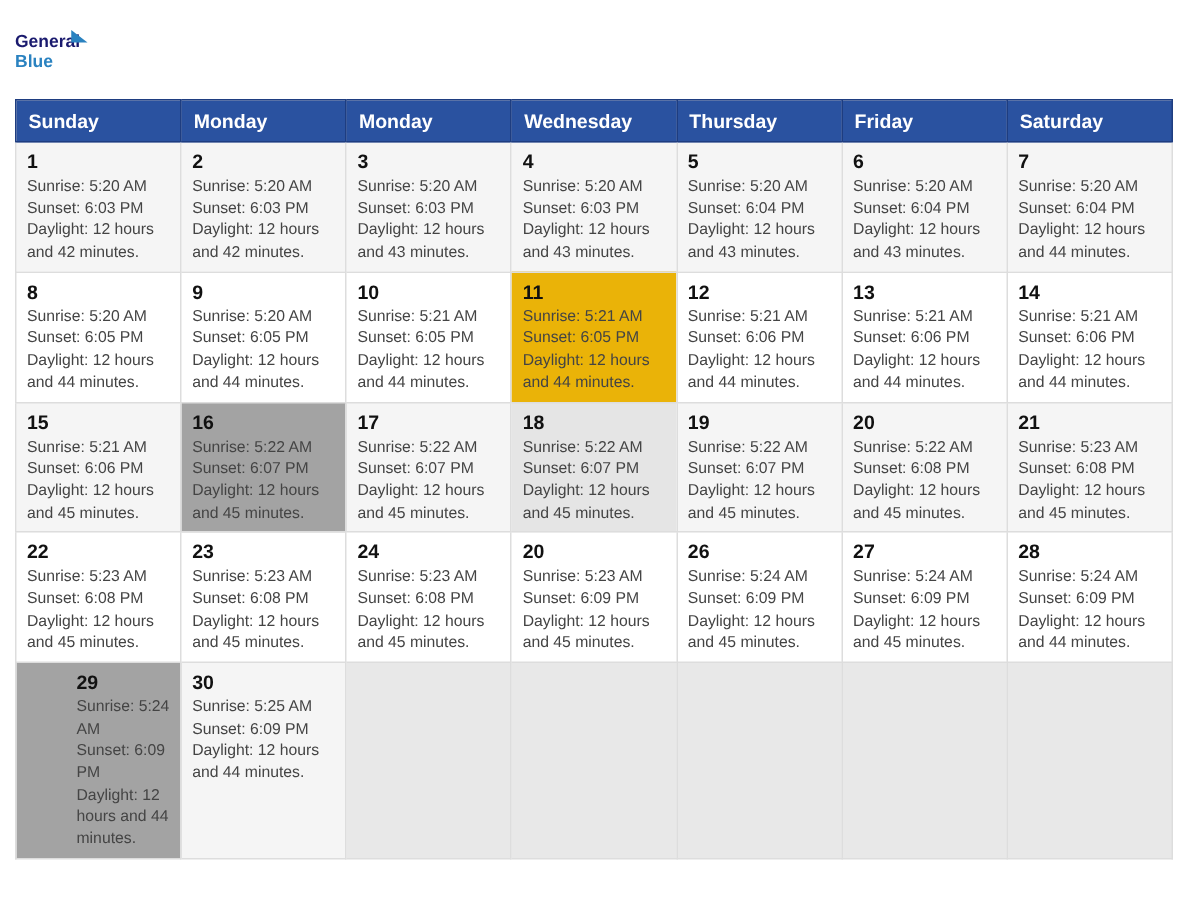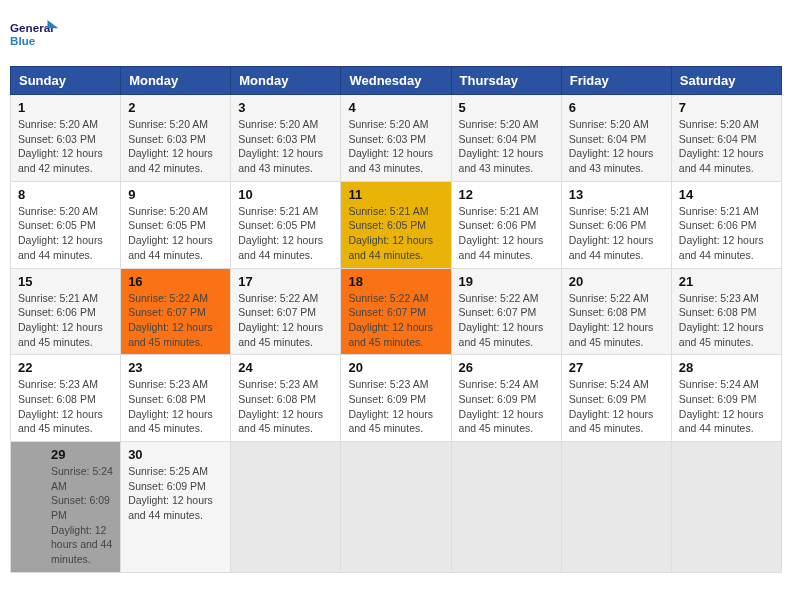--- a/index.html
+++ b/index.html
@@ -162,29 +162,29 @@
         <td style="background: rgb(255, 255, 255);">
           <span class="day-num">14</span>
           <div class="day-detail">Sunrise: 5:21 AM<br>Sunset: 6:06 PM<br>Daylight: 12 hours and 44 minutes.</div>
         </td>
       </tr>
       <tr>
         <td style="background: rgb(245, 245, 245);">
           <span class="day-num">15</span>
           <div class="day-detail">Sunrise: 5:21 AM<br>Sunset: 6:06 PM<br>Daylight: 12 hours and 45 minutes.</div>
         </td>
-        <td style="background: #f97316;">
+        <td style="background: #a3a3a3;">
           <span class="day-num">16</span>
           <div class="day-detail">Sunrise: 5:22 AM<br>Sunset: 6:07 PM<br>Daylight: 12 hours and 45 minutes.</div>
         </td>
         <td style="background: rgb(245, 245, 245);">
           <span class="day-num">17</span>
           <div class="day-detail">Sunrise: 5:22 AM<br>Sunset: 6:07 PM<br>Daylight: 12 hours and 45 minutes.</div>
         </td>
-        <td style="background: #f97316;">
+        <td style="background: #e5e5e5;">
           <span class="day-num">18</span>
           <div class="day-detail">Sunrise: 5:22 AM<br>Sunset: 6:07 PM<br>Daylight: 12 hours and 45 minutes.</div>
         </td>
         <td style="background: rgb(245, 245, 245);">
           <span class="day-num">19</span>
           <div class="day-detail">Sunrise: 5:22 AM<br>Sunset: 6:07 PM<br>Daylight: 12 hours and 45 minutes.</div>
         </td>
         <td style="background: rgb(245, 245, 245);">
           <span class="day-num">20</span>
           <div class="day-detail">Sunrise: 5:22 AM<br>Sunset: 6:08 PM<br>Daylight: 12 hours and 45 minutes.</div>

